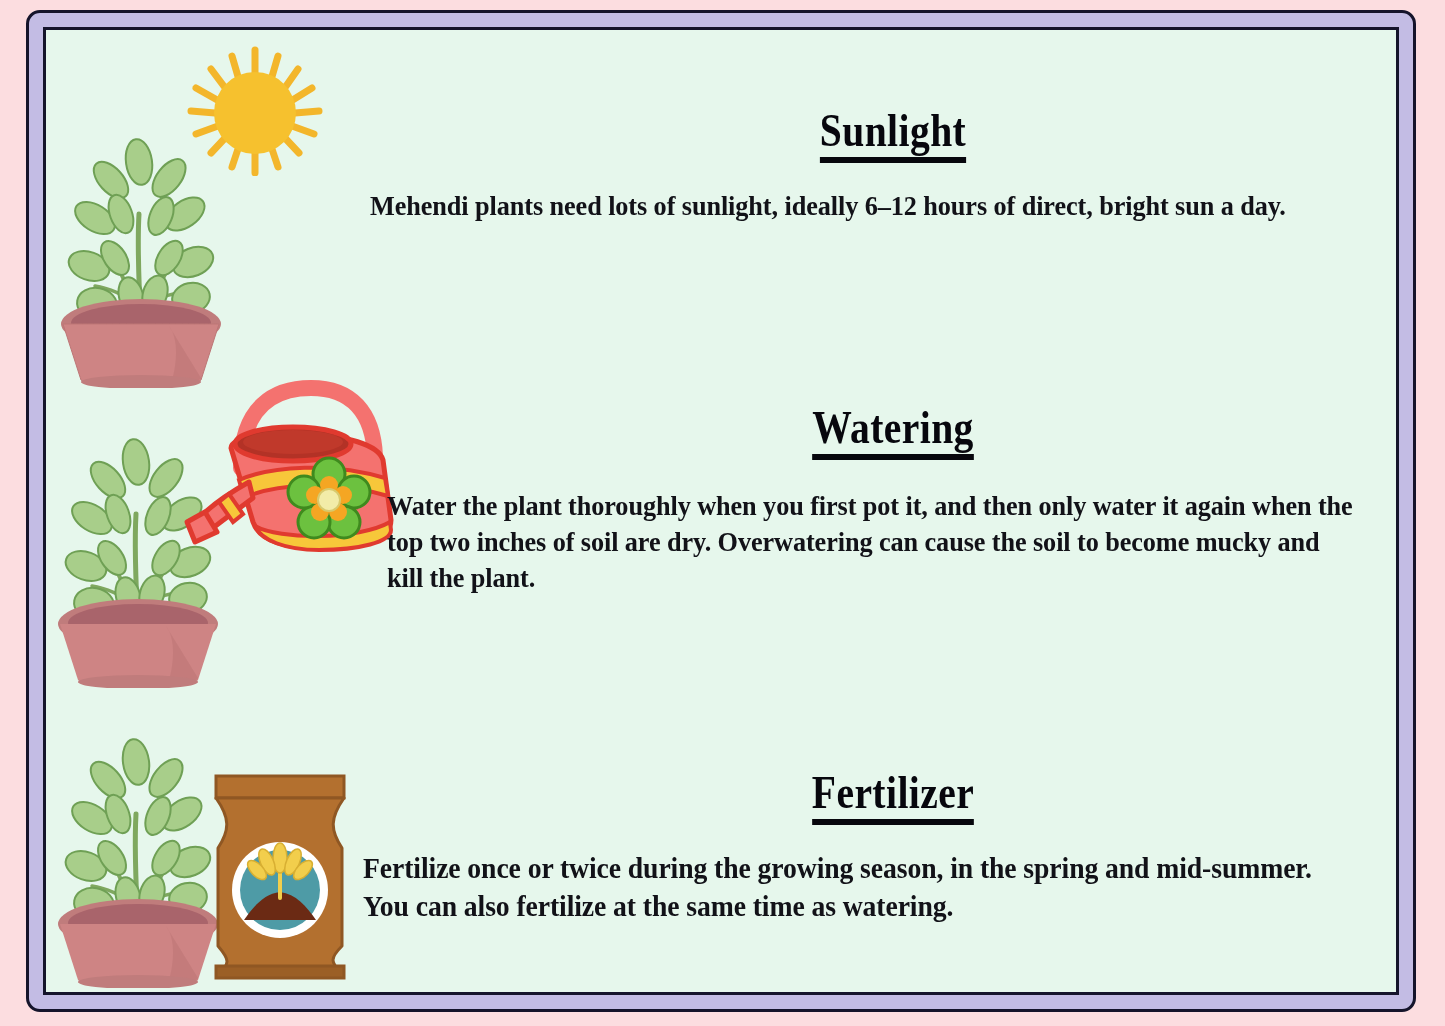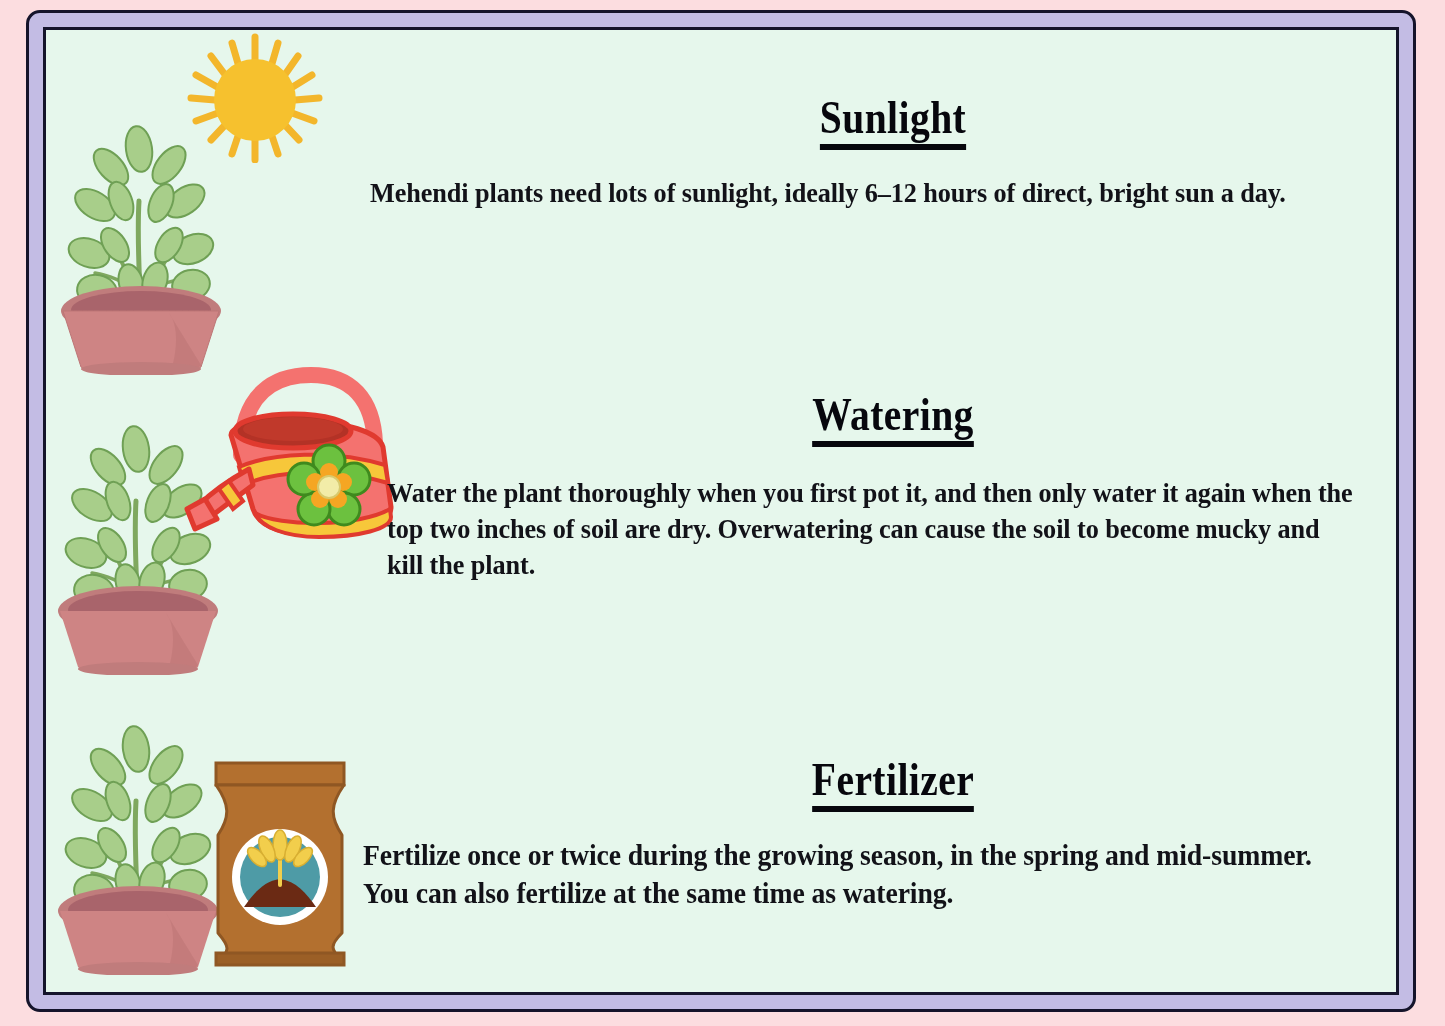--- a/index.html
+++ b/index.html
@@ -38,21 +38,21 @@
     top: 14px;
     right: 14px;
     bottom: 14px;
     background: #E6F7EC;
     border: 3px solid #15142b;
     box-sizing: border-box;
   }
   .stage {
     position: absolute;
     left: 43px;
-    top: 27px;
+    top: 40px;
     width: 1144px;
     height: 968px;
     border-radius: 24px;
   }
 
   
   .section-heading {
     position: absolute;
     font-family: "Liberation Serif", serif;
     font-weight: bold;

